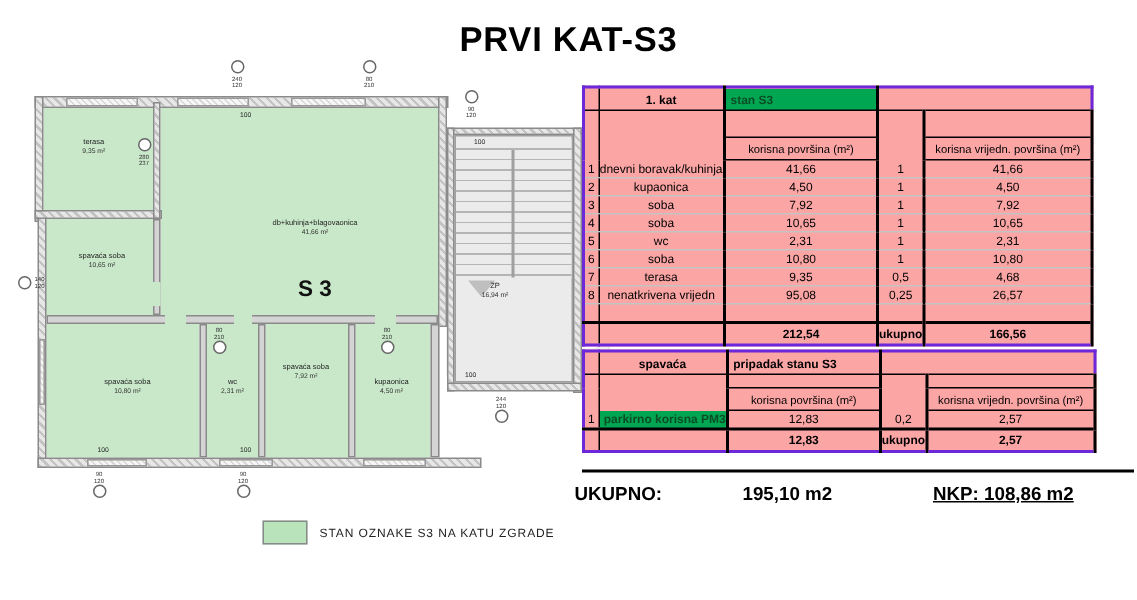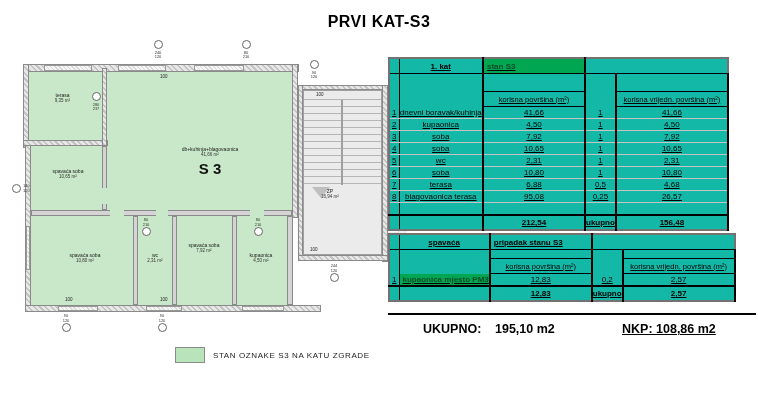--- a/index.html
+++ b/index.html
@@ -1,21 +1,21 @@
 <!DOCTYPE html>
 <html><head>
 <meta charset="utf-8">
 <style>
   html,body{margin:0;padding:0;background:#fff;}
   .page{position:relative;width:758px;height:400px;background:#fff;overflow:hidden;
         font-family:"Liberation Sans",sans-serif;color:#000;}
 
   
   .title{position:absolute;left:0;top:13px;width:758px;text-align:center;
-         font-size:16px;font-weight:bold;letter-spacing:.5px;}
+         font-size:23px;font-weight:bold;letter-spacing:.5px;}
 
   
   .wm{position:absolute;left:295px;top:92px;font-size:46px;font-weight:bold;
       letter-spacing:10px;line-height:57px;color:rgba(60,60,60,0.07);
       -webkit-text-stroke:1px rgba(60,60,60,0.10);pointer-events:none;}
 
   
   .plan{position:absolute;left:10px;top:40px;width:385px;height:300px;}
   .room{position:absolute;background:#c9e8c9;}
   .gray{position:absolute;background:#ececec;}
@@ -39,21 +39,21 @@
   .dimh{position:absolute;font-size:4px;line-height:4.5px;color:#333;display:flex;align-items:center;gap:2px;}
   .l100{position:absolute;font-size:4.5px;color:#222;}
 
   
   .legend-swatch{position:absolute;left:175px;top:347px;width:30px;height:16px;
                  background:#b9e3ba;border:1px solid #8a8a8a;box-sizing:border-box;}
   .legend-label{position:absolute;left:213px;top:351px;font-size:8px;letter-spacing:.6px;color:#222;}
 
   
   table.tbl{position:absolute;border-collapse:collapse;table-layout:fixed;
-            border:2px solid #737373;background:#14b8a6;font-size:8px;text-decoration:underline;}
+            border:2px solid #6d28d9;background:#fca5a5;font-size:8px;}
   table.tbl td{padding:0;text-align:center;overflow:hidden;white-space:nowrap;}
   .t1{left:388px;top:57px;}
   .t2{left:388px;top:233px;}
   td.hv{border-left:2px solid #000;border-right:2px solid #000;}
   td.c0{border-right:1px solid #000;}
   tr.rh1 td{border-bottom:1px solid #000;height:14px;}
   tr.rgap1 td{height:17px;}
   tr.rgap2 td{height:8px;}
   tr.rch td{height:14px;font-size:7.5px;}
   tr.rch td.boxed{border-top:1px solid #000;border-bottom:1px solid #000;}
@@ -61,21 +61,21 @@
   tr.rempty td{height:11px;}
   tr.rtot td{height:13px;border-top:2px solid #000;font-weight:bold;}
   .bold{font-weight:bold;}
   .tl{text-align:left !important;padding-left:3px !important;margin-top:40px;}
   .gcell{background:#00a651;color:#0a4d26;font-weight:bold;text-align:left !important;
          padding-left:3px !important;}
 
   
   .hrline{position:absolute;left:388px;top:313px;width:368px;height:2px;background:#000;}
   .sum{position:absolute;top:322px;font-size:12.5px;font-weight:bold;}
-  .sum1{left:383px;margin-left:40px;} .sum2{left:495px;} .sum3{left:622px;text-decoration:underline;}
+  .sum1{left:383px;} .sum2{left:495px;} .sum3{left:622px;text-decoration:underline;}
 </style>
 </head>
 <body>
 
 <div class="page">
 
   <div class="title">PRVI KAT-S3</div>
 
   <div class="wm">
     <div>D M</div>
@@ -132,21 +132,21 @@
     <div class="win" style="left:16px;top:186px;width:4px;height:44px;"></div>
 
     <div class="rlabel" style="left:20px;top:52px;width:65px;">
       <div>terasa</div>
       <div class="a2">9,35 m²</div>
     </div>
     <div class="rlabel" style="left:130px;top:106px;width:140px;">
       <div>db+kuhinja+blagovaonica</div>
       <div class="a2">41,66 m²</div>
     </div>
-    <div class="s3" style="left:150px;top:120px;width:100px;">S 3</div>
+    <div class="s3" style="left:150px;top:144px;width:100px;">S 3</div>
     <div class="rlabel" style="left:28px;top:128px;width:60px;">
       <div>spavaća soba</div>
       <div class="a2">10,65 m²</div>
     </div>
     <div class="rlabel" style="left:40px;top:212px;width:70px;">
       <div>spavaća soba</div>
       <div class="a2">10,80 m²</div>
     </div>
     <div class="rlabel" style="left:128px;top:212px;width:34px;">
       <div>wc</div>
@@ -296,44 +296,44 @@
     <tr class="rd">
       <td class="c0">6</td>
           <td>soba</td>
       <td class="hv">10,80</td>
           <td>1</td>
       <td class="hv">10,80</td>
     </tr>
     <tr class="rd">
       <td class="c0">7</td>
           <td>terasa</td>
-      <td class="hv">6,88</td>
+      <td class="hv">9,35</td>
           <td>0,5</td>
       <td class="hv">4,68</td>
     </tr>
     <tr class="rd">
       <td class="c0">8</td>
-          <td>blagovaonica terasa</td>
+          <td>nenatkrivena vrijedn</td>
       <td class="hv">95,08</td>
           <td>0,25</td>
       <td class="hv">26,57</td>
     </tr>
     <tr class="rempty">
           <td class="c0"></td>
           <td></td>
           <td class="hv"></td>
           <td></td>
           <td class="hv"></td>
         </tr>
     <tr class="rtot">
       <td class="c0"></td>
           <td></td>
       <td class="hv">212,54</td>
       <td>ukupno</td>
-      <td class="hv">156,48</td>
+      <td class="hv">166,56</td>
     </tr>
   </tbody>
     </table>
 
   <table class="tbl t2">
     <colgroup>
         <col style="width:10px">
         <col style="width:84px">
         <col style="width:102px">
         <col style="width:30px">
@@ -356,21 +356,21 @@
         </tr>
     <tr class="rch">
       <td class="c0"></td>
           <td></td>
       <td class="hv boxed">korisna površina (m²)</td>
       <td></td>
       <td class="hv boxed">korisna vrijedn. površina  (m²)</td>
     </tr>
     <tr class="rd">
       <td class="c0">1</td>
-      <td class="gcell">kupaonica mjesto PM3</td>
+      <td class="gcell">parkirno korisna PM3</td>
       <td class="hv">12,83</td>
           <td>0,2</td>
       <td class="hv">2,57</td>
     </tr>
     <tr class="rtot">
       <td class="c0"></td>
           <td></td>
       <td class="hv">12,83</td>
       <td>ukupno</td>
       <td class="hv">2,57</td>

